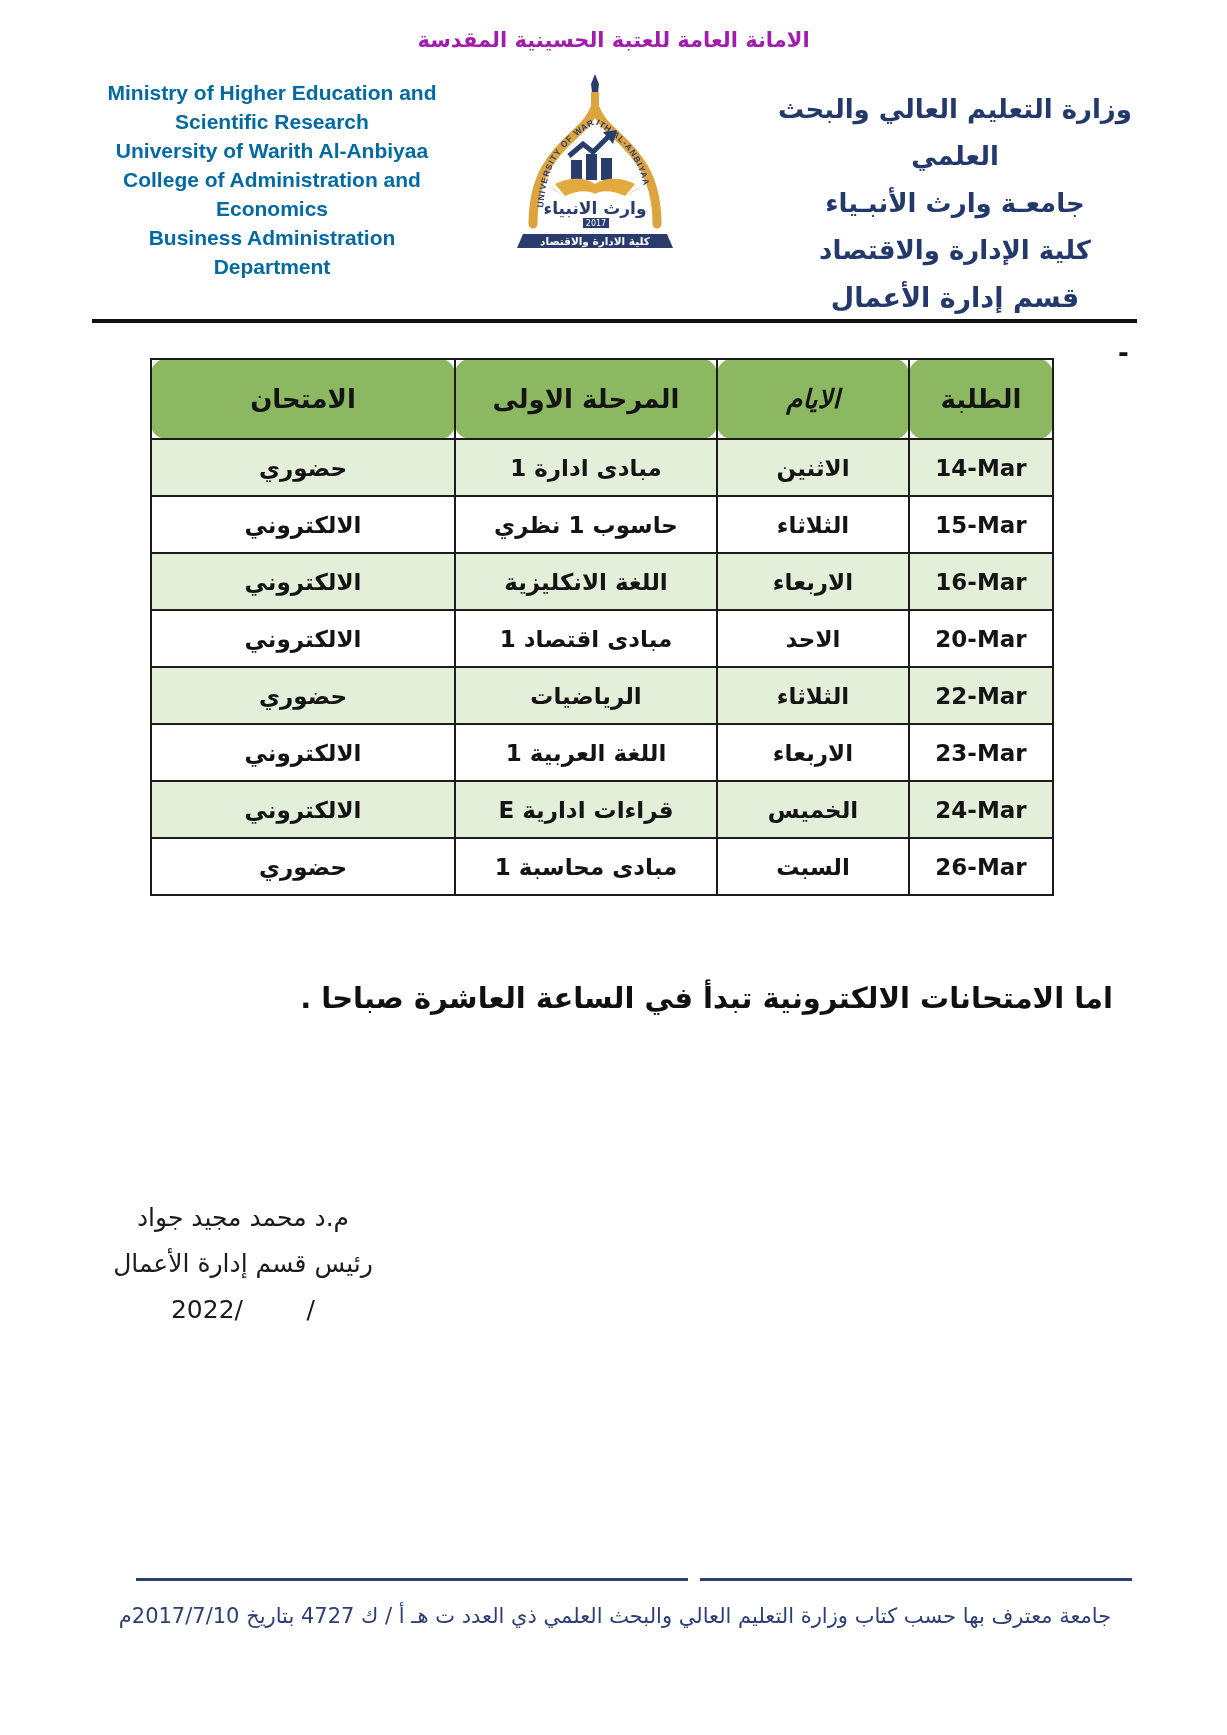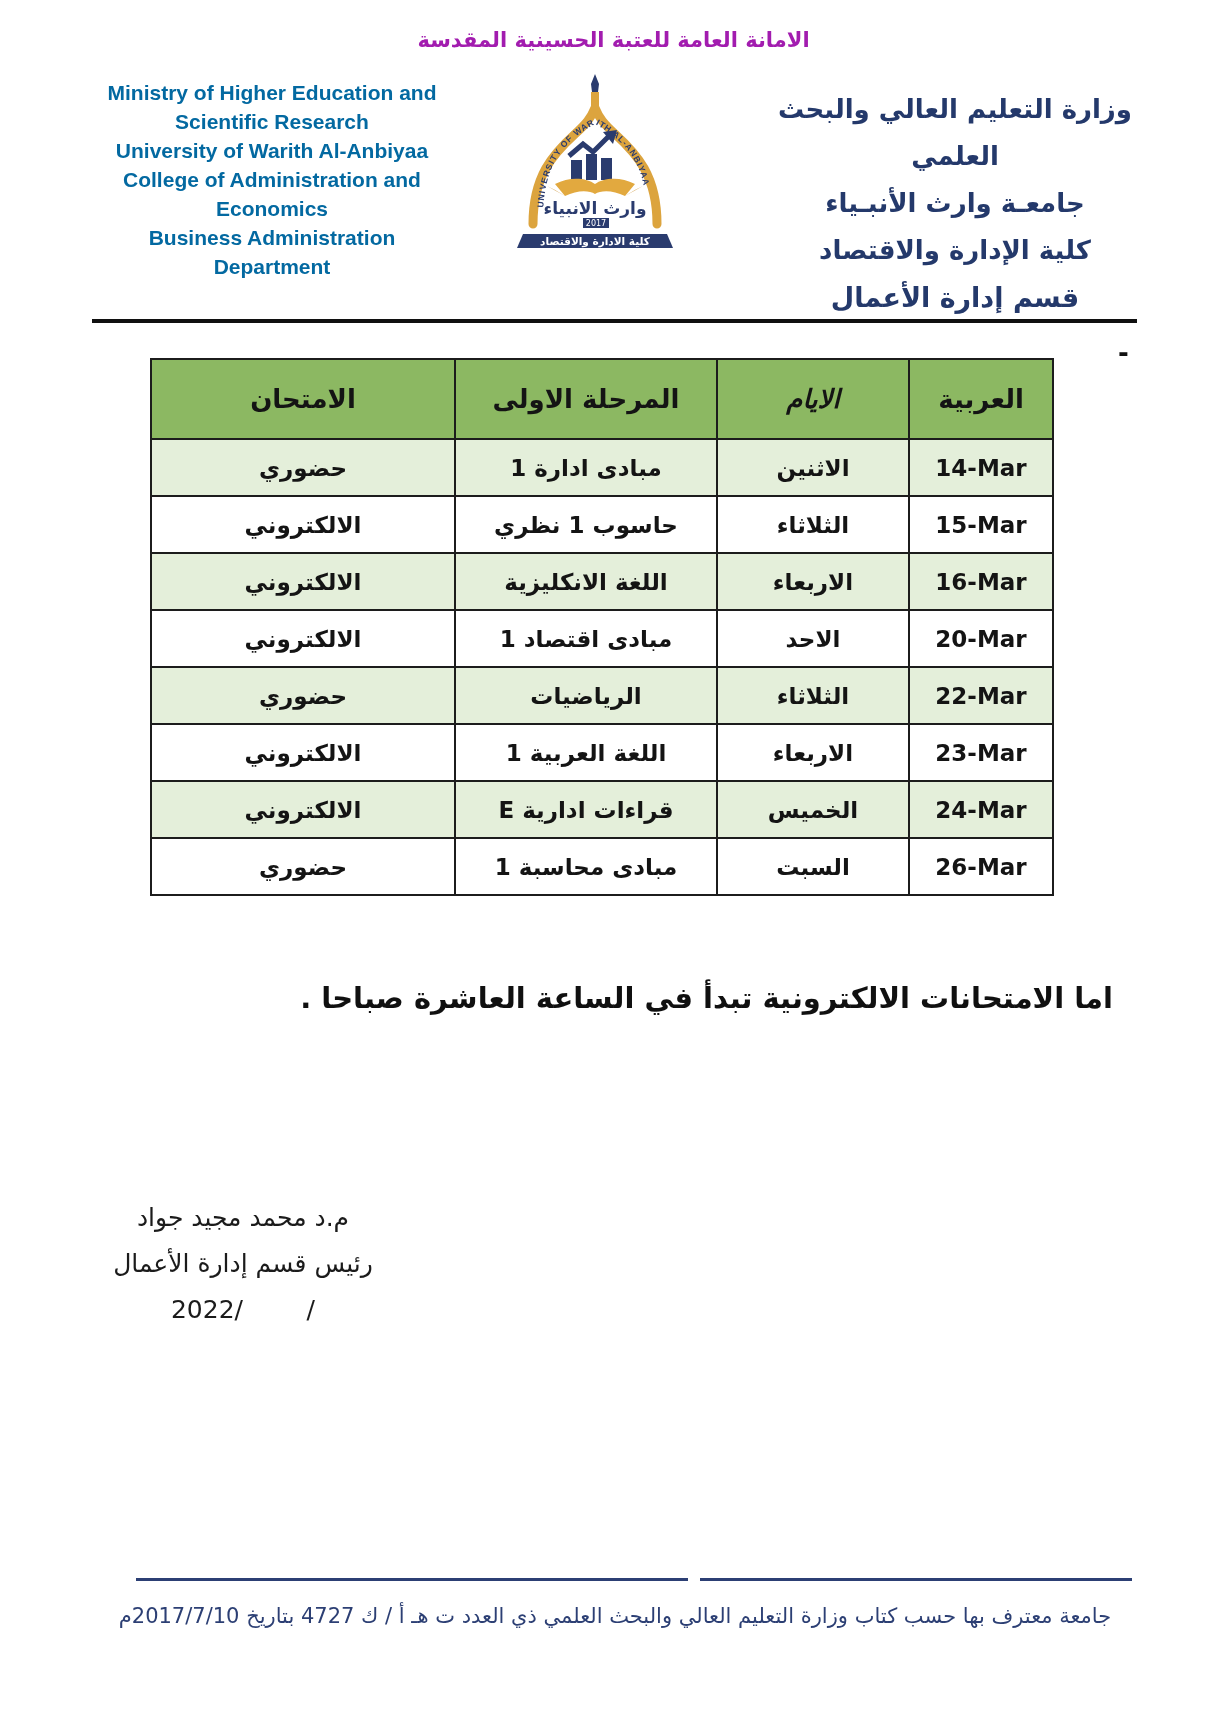--- a/index.html
+++ b/index.html
@@ -40,21 +40,21 @@
     border-collapse:collapse;direction:rtl;
     font-family:"DejaVu Sans", sans-serif;
   }
   .exam-table th,.exam-table td{
     border:2px solid #1c1c1c;
     text-align:center;vertical-align:middle;
     font-weight:bold;color:#141414;
     padding:0 8px;
   }
   .exam-table th{
-    height:78px;font-size:26px;background:#8cb862;
+    height:78px;font-size:26px;background:#8cb862;border-radius:15px;
   }
   .exam-table td{height:55px;font-size:23px;background:#ffffff;}
   .exam-table tr.alt td{background:#e4efda;}
   .col-date{width:126px;}
   .col-day{width:174px;font-style:italic;}
   .col-subject{width:244px;}
   .col-mode{width:286px;}
   .date-cell{direction:ltr;display:inline-block;}
   
   .notes{
@@ -138,21 +138,21 @@
     <div>كلية الإدارة والاقتصاد</div>
     <div class="dept">قسم إدارة الأعمال</div>
   </div>
 
   <div class="black-rule"></div>
   <div class="stray-dash">-</div>
 
   <table class="exam-table">
     <thead>
       <tr>
-        <th class="col-date">العربية</th>
+        <th class="col-date">الطلبة</th>
         <th class="col-day">الايام</th>
         <th class="col-subject">المرحلة الاولى</th>
         <th class="col-mode">الامتحان</th>
       </tr>
     </thead>
     <tbody>
         <tr class="alt">
           <td><span class="date-cell">14-Mar</span></td>
           <td>الاثنين</td>
           <td>مبادى ادارة 1</td>

